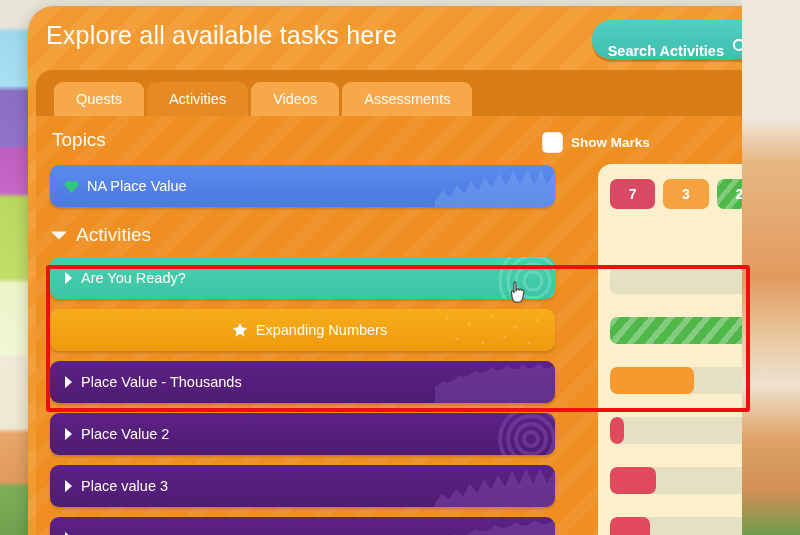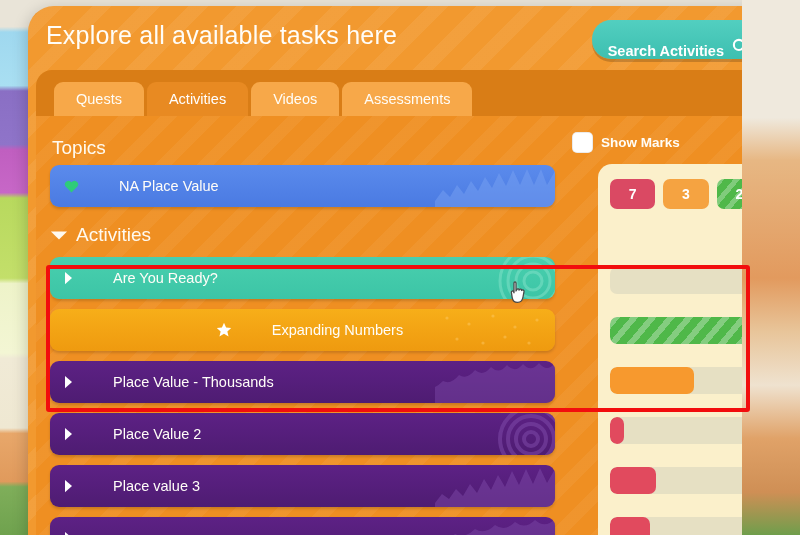--- a/index.html
+++ b/index.html
@@ -141,25 +141,24 @@
   .content-head {
     height: 48px;
     position: relative;
   }
   .topics-label {
     position: absolute;
     left: 16px; top: 13px;
     font-size: 19px;
     font-weight: 500;
     color: #fffaf0;
-    margin-top: 8px;
   }
   .showmarks {
     position: absolute;
-    left: 536px; top: 16px;
+    left: 506px; top: 16px;
     display: flex;
     align-items: center;
     gap: 8px;
     cursor: pointer;
   }
   .checkbox {
     width: 21px; height: 21px;
     border-radius: 5px;
     background: #ffffff;
     box-shadow: inset 0 0 0 1px rgba(0,0,0,0.08);
@@ -190,21 +189,21 @@
     border-radius: 9px;
     display: flex;
     align-items: center;
     padding-left: 14px;
     color: #fffdf8;
     font-size: 14.5px;
     cursor: pointer;
     overflow: hidden;
     box-shadow: 0 2px 3px rgba(0,0,0,0.16);
   }
-  .bar .lbl { position: relative; z-index: 2; margin-left: 32px; }
+  .bar .lbl { position: relative; z-index: 2; }
   .bar .ico { position: relative; z-index: 2; margin-right: 8px; display:flex; }
 
   .bar-blue   { background: linear-gradient(180deg,#5b8bec 0%,#4a7ae2 100%); }
   .bar-teal   { background: linear-gradient(180deg,#49cfae 0%,#3cc5a6 100%); align-items: center; }
   .bar-orange { background: linear-gradient(180deg,#f7ae19 0%,#ef9a0f 100%); justify-content: center; }
   .bar-purple { background: linear-gradient(180deg,#5d2185 0%,#4e1c72 100%); }
 
   
   .art { position: absolute; right: 0; top: 0; height: 100%; width: 120px; z-index: 1; opacity: 0.55; }
 

